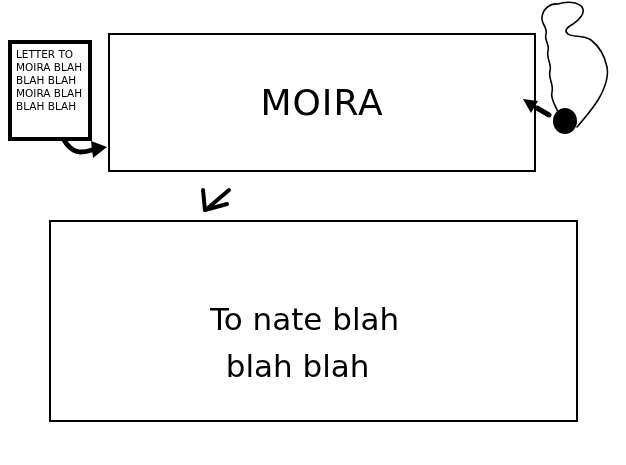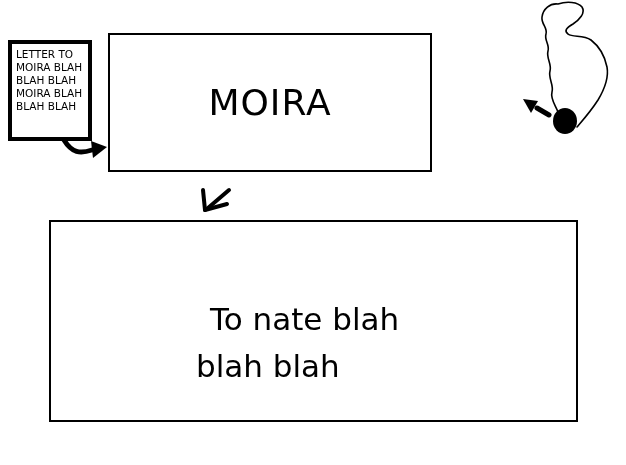--- a/index.html
+++ b/index.html
@@ -33,21 +33,21 @@
     border: 4px solid var(--ink);
     padding: 4px 0 0 4px;
     font-size: 10.5px;
     line-height: 13px;
     letter-spacing: 0px;
     white-space: nowrap;
   }
   #envelope-box {
     left: 108px;
     top: 33px;
-    width: 324px;
+    width: 428px;
     height: 139px;
     border: 2px solid var(--ink);
     display: flex;
     align-items: center;
     justify-content: center;
   }
   #envelope-label {
     font-size: 36px;
     letter-spacing: 1px;
   }
@@ -57,20 +57,21 @@
     width: 529px;
     height: 202px;
     border: 2px solid var(--ink);
   }
   #address-text {
     position: absolute;
     left: 196px;
     top: 296px;
     font-size: 31px;
     line-height: 47px;
+    text-align: center;
   }
   #address-text .line-1 { padding-left: 14px; }
   svg.overlay {
     position: absolute;
     left: 0;
     top: 0;
     width: 626px;
     height: 465px;
     pointer-events: none;
   }

